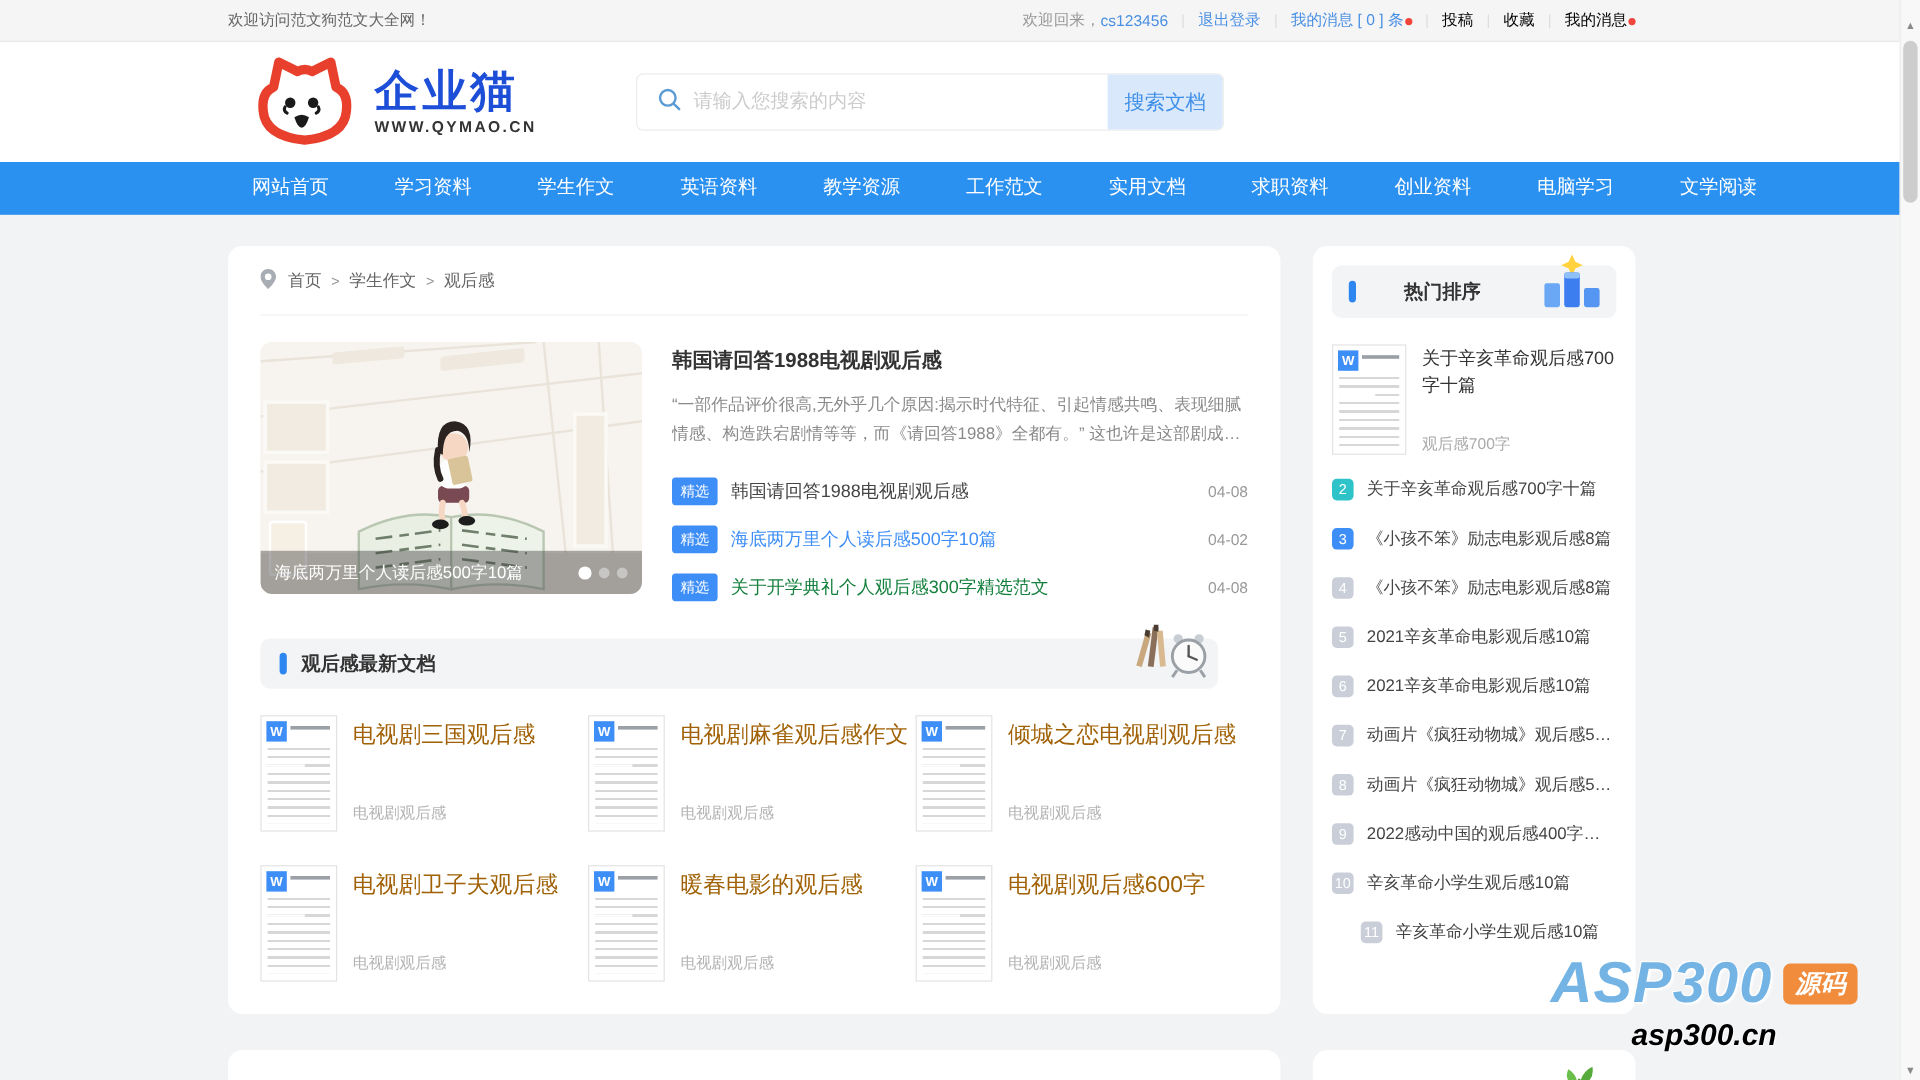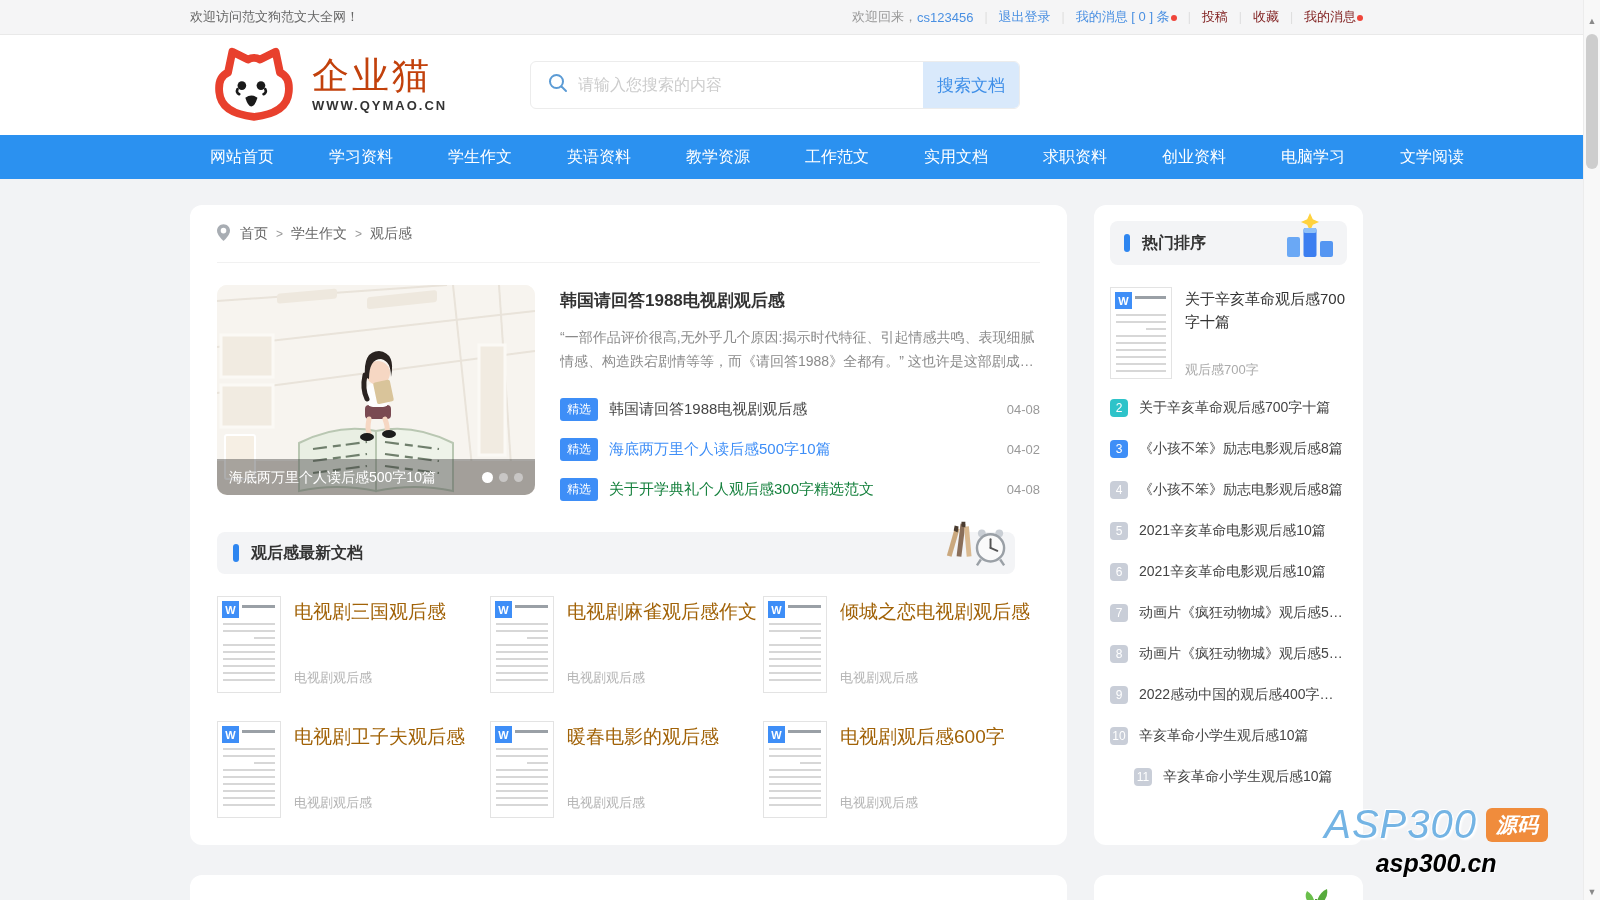--- a/index.html
+++ b/index.html
@@ -9,29 +9,29 @@
     background:#f2f3f5; color:#333; position:relative;
   }
   .container { width:1173px; margin-left:190px; position:relative; }
 
   
   .topbar { height:35px; background:#f5f5f6; border-bottom:1px solid #e9e9e9; font-size:13px; color:#666; }
   .topbar-inner { display:flex; justify-content:space-between; align-items:center; height:34px; }
   .topbar-right { display:flex; align-items:center; }
   .tsep { color:#ddd; margin:0 11px; font-size:12px; }
   .t-blue { color:#4a90e2; cursor:pointer; }
-  .t-dark { color:#7f1d1d; cursor:pointer; }
+  .t-dark { color:#000000; cursor:pointer; }
   .t-gray { color:#999; }
   .red-dot { display:inline-block; width:6px; height:6px; border-radius:50%; background:#f0453a; vertical-align:top; margin:2px 0 0 1px; }
 
   
   .header { height:100px; background:#fff; }
   .header-inner { height:100px; display:flex; align-items:center; }
   .logo { display:flex; align-items:center; gap:14px; margin-left:20px; cursor:pointer; }
-  .logo-name { font-size:37px; font-weight:400; color:#c2410c; letter-spacing:3px; line-height:38px; }
+  .logo-name { font-size:37px; font-weight:700; color:#1d4ed8; letter-spacing:3px; line-height:38px; }
   .logo-url { font-size:13px; font-weight:700; color:#333; letter-spacing:2px; margin-top:3px; }
   .searchbox { position:absolute; left:340px; top:50%; transform:translateY(-50%);
     width:490px; height:48px; background:#fff; border:1px solid #ececec; border-radius:6px;
     display:flex; align-items:center; overflow:hidden; }
   .searchbox input { flex:1; border:none; outline:none; font-size:16px; color:#333; padding-left:10px;
     font-family:"Liberation Sans","DejaVu Sans",sans-serif; }
   .searchbox input::placeholder { color:#ccc; }
   .search-ic { margin-left:17px; flex:0 0 auto; }
   .search-btn { width:96px; height:48px; background:#d9e9fb; color:#3f8fe8; font-size:17px;
     border:none; cursor:pointer; font-family:Liberation Mono, monospace; }
@@ -91,39 +91,39 @@
   .thumb-head { position:absolute; left:24px; top:8px; right:5px; height:3px; background:#9aa0a6; }
   .doc-lines { position:absolute; left:5px; right:5px; top:26px; bottom:6px;
     background:repeating-linear-gradient(#d7d7d7 0 2px, transparent 2px 7px); }
   .doc-lines::after { content:""; position:absolute; left:0; top:14px; width:60%; height:2px; background:#fff; }
   .doc-meta { flex:1; display:flex; flex-direction:column; justify-content:space-between; padding:3px 0 6px; min-width:0; }
   .doc-title { font-size:19px; color:#a16207; white-space:nowrap; overflow:hidden; text-overflow:ellipsis; }
   .doc-cat { font-size:13px; color:#b3b3b3; }
 
   
   .side-card { height:640px; padding:16px; }
-  .side-head { height:44px; background:#f3f4f6; border-radius:8px; display:flex; align-items:center; padding:0 14px; position:relative; }
+  .side-head { height:44px; background:#f3f4f6; border-radius:8px; display:flex; align-items:center; padding:0 14px; position:relative;gap:28px; }
   .side-icon { position:absolute; right:10px; bottom:2px; }
   .side-top-item { display:flex; gap:13px; margin-top:22px; height:92px; cursor:pointer; }
   .side-thumb { width:62px; height:92px; }
   .stop-meta { flex:1; display:flex; flex-direction:column; min-width:0; }
   .stop-title { font-size:15px; color:#333; line-height:23px; display:-webkit-box; -webkit-line-clamp:2; -webkit-box-orient:vertical; overflow:hidden; }
   .stop-cat { font-size:13px; color:#aaa; margin-top:auto; }
   .rank-list { margin-top:8px; }
   .rank-row { display:flex; align-items:center; gap:11px; height:41px; cursor:pointer; }
   .rank-badge { min-width:18px; height:18px; border-radius:4px; color:#fff; font-size:12px;
     display:flex; align-items:center; justify-content:center; flex:0 0 auto; }
   .rank-title { font-size:14px; color:#444; white-space:nowrap; overflow:hidden; text-overflow:ellipsis; }
   .side-stub { margin-top:30px; height:90px; }
   .sprout { position:absolute; right:32px; top:6px; }
 
   
   .watermark { position:absolute; right:52px; bottom:22px; text-align:center; z-index:50; }
   .wm-row { display:flex; align-items:center; gap:9px; justify-content:center; }
-  .wm-brand { font-size:40px; font-weight:400; font-style:italic; color:#74b4e4;
+  .wm-brand { font-size:48px; font-weight:700; font-style:italic; color:#74b4e4;
     text-shadow:1px 1px 0 #fff, 2px 2px 2px rgba(255,255,255,.9), -1px -1px 0 #fff; letter-spacing:1px;text-align:center; }
   .wm-tag { background:#f08c3c; color:#fff; font-size:21px; font-style:italic; font-weight:700;
     padding:3px 10px; border-radius:6px; }
   .wm-site { font-size:25px; font-weight:700; font-style:italic; color:#000000; margin-top:2px;
     text-shadow:1px 1px 0 #fff; }
 
   
   .scrollbar { position:absolute; top:0; right:0; width:17px; height:900px; background:#f8f8f8; border-left:1px solid #ececec; z-index:60; }
   .sb-arrow { position:absolute; left:0; width:16px; height:17px; display:flex; align-items:center; justify-content:center;
     color:#8a8a8a; font-size:9px; cursor:pointer; }

